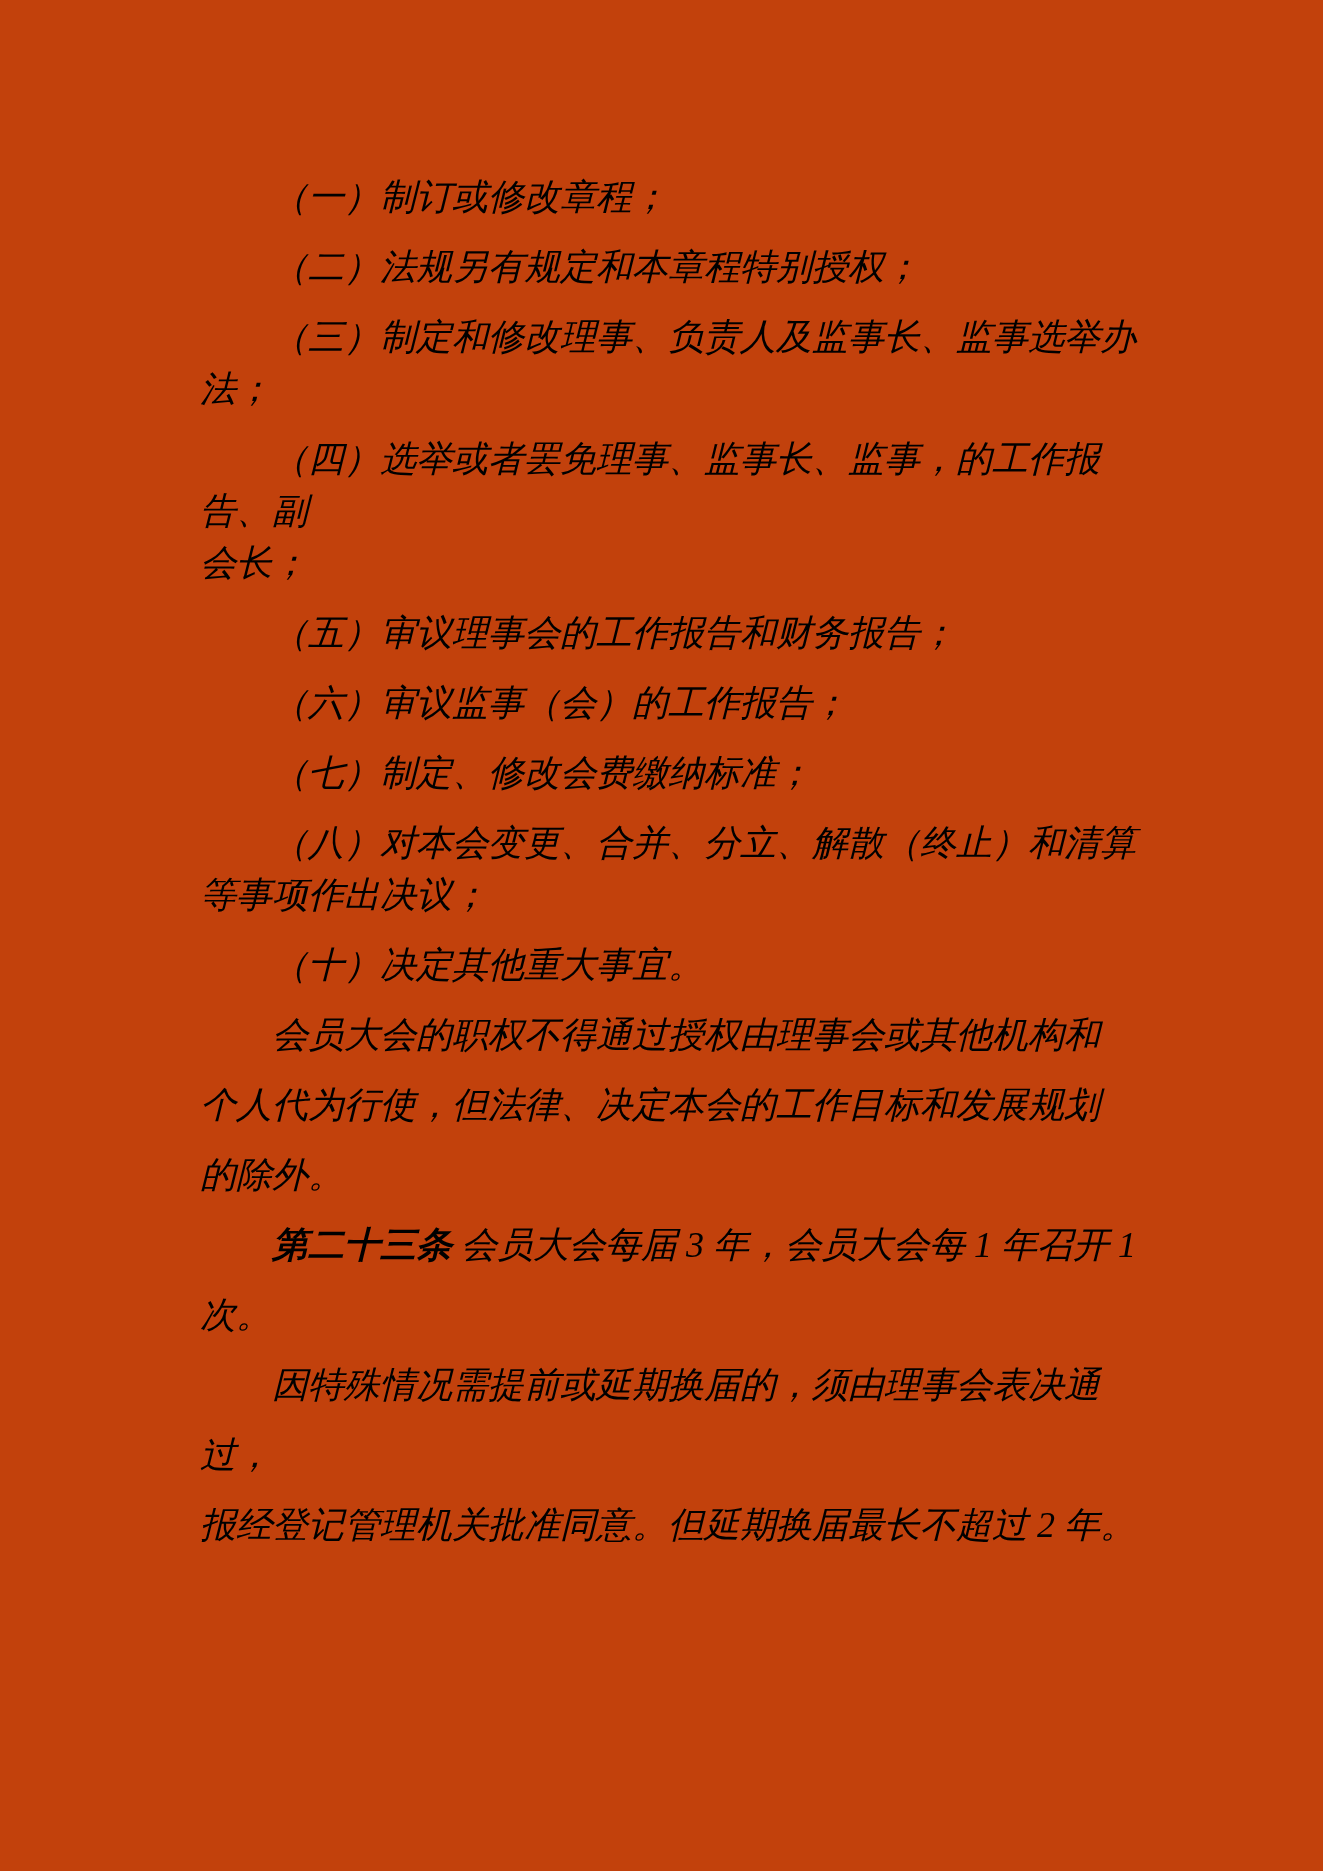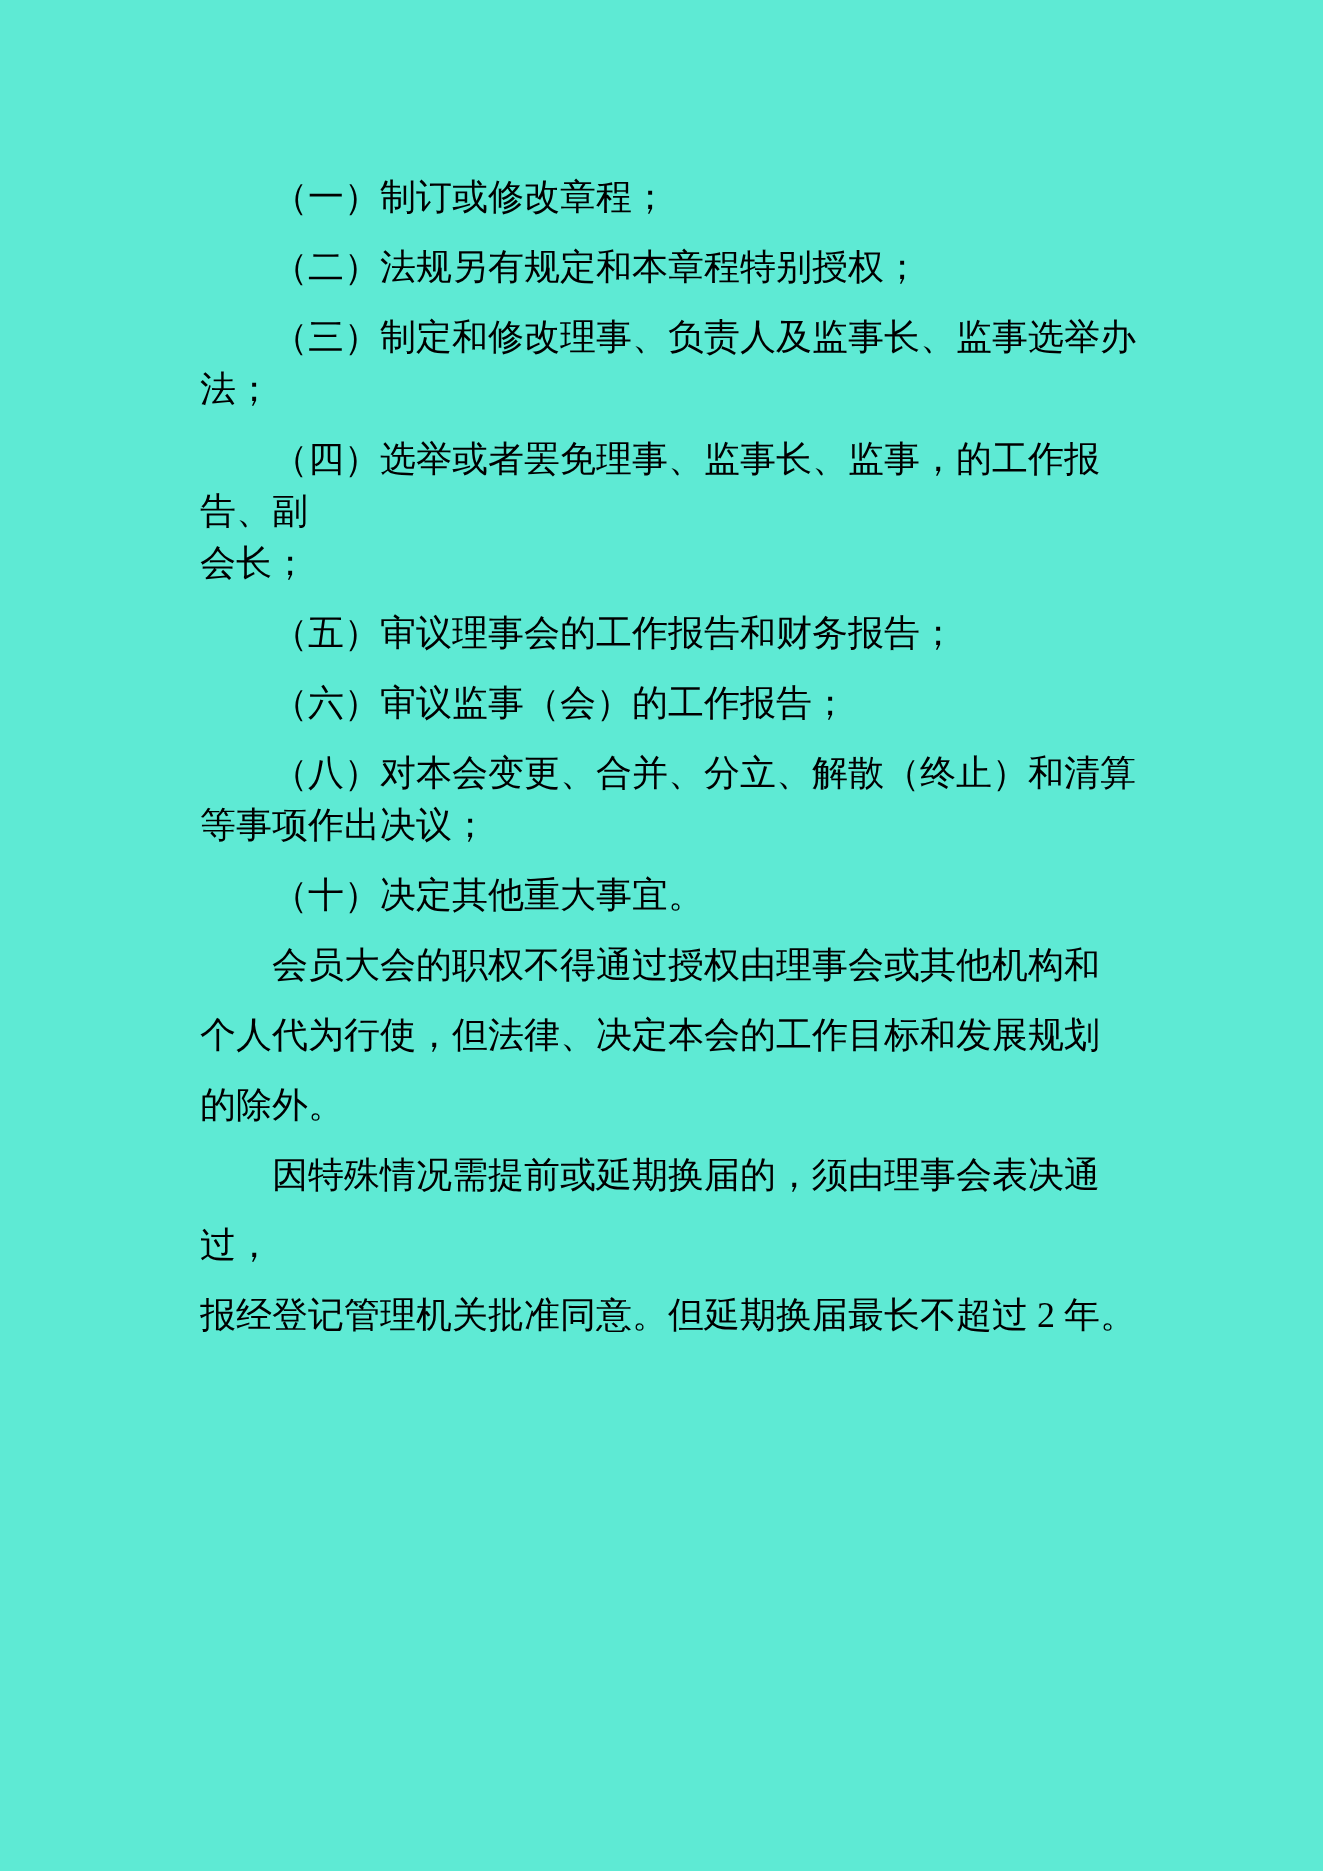--- a/index.html
+++ b/index.html
@@ -4,24 +4,25 @@
 <style>
   html, body {
     margin: 0;
     padding: 0;
     background: #ffffff;
   }
   .page {
     position: relative;
     width: 1323px;
     height: 1871px;
-    background: #5eead4;
+    background: #c2410c;
     color: #000000;
     font-family: "Liberation Serif", "DejaVu Serif", serif;
     overflow: hidden;
+    font-style: italic;
   }
   .content {
     position: absolute;
     left: 200px;
     top: 162px;
     width: 950px;
   }
   .content p {
     margin: 0;
     font-size: 36px;
@@ -51,23 +52,26 @@
 <div class="page">
   <div class="content">
     <div>
         <p class="item">（一）制订或修改章程；</p>
         <p class="item">（二）法规另有规定和本章程特别授权；</p>
         <p class="item">（三）制定和修改理事、负责人及监事长、监事选举办法；</p>
         <p class="item">（四）选举或者罢免理事、监事长、监事，的工作报告、副
 会长；</p>
         <p class="item">（五）审议理事会的工作报告和财务报告；</p>
         <p class="item">（六）审议监事（会）的工作报告；</p>
+        <p class="item">（七）制定、修改会费缴纳标准；</p>
         <p class="item">（八）对本会变更、合并、分立、解散（终止）和清算
 等事项作出决议；</p>
         <p class="item">（十）决定其他重大事宜。</p>
         <p class="body">会员大会的职权不得通过授权由理事会或其他机构和
 个人代为行使，但法律、决定本会的工作目标和发展规划
 的除外。</p>
+        <p class="body"><b class="lead">第二十三条</b> 会员大会每届 3 年，会员大会每 1 年召开 1
+次。</p>
         <p class="body">因特殊情况需提前或延期换届的，须由理事会表决通过，
 报经登记管理机关批准同意。但延期换届最长不超过 2 年。</p>
       </div>
   </div>
 </div>
 
 </body></html>

